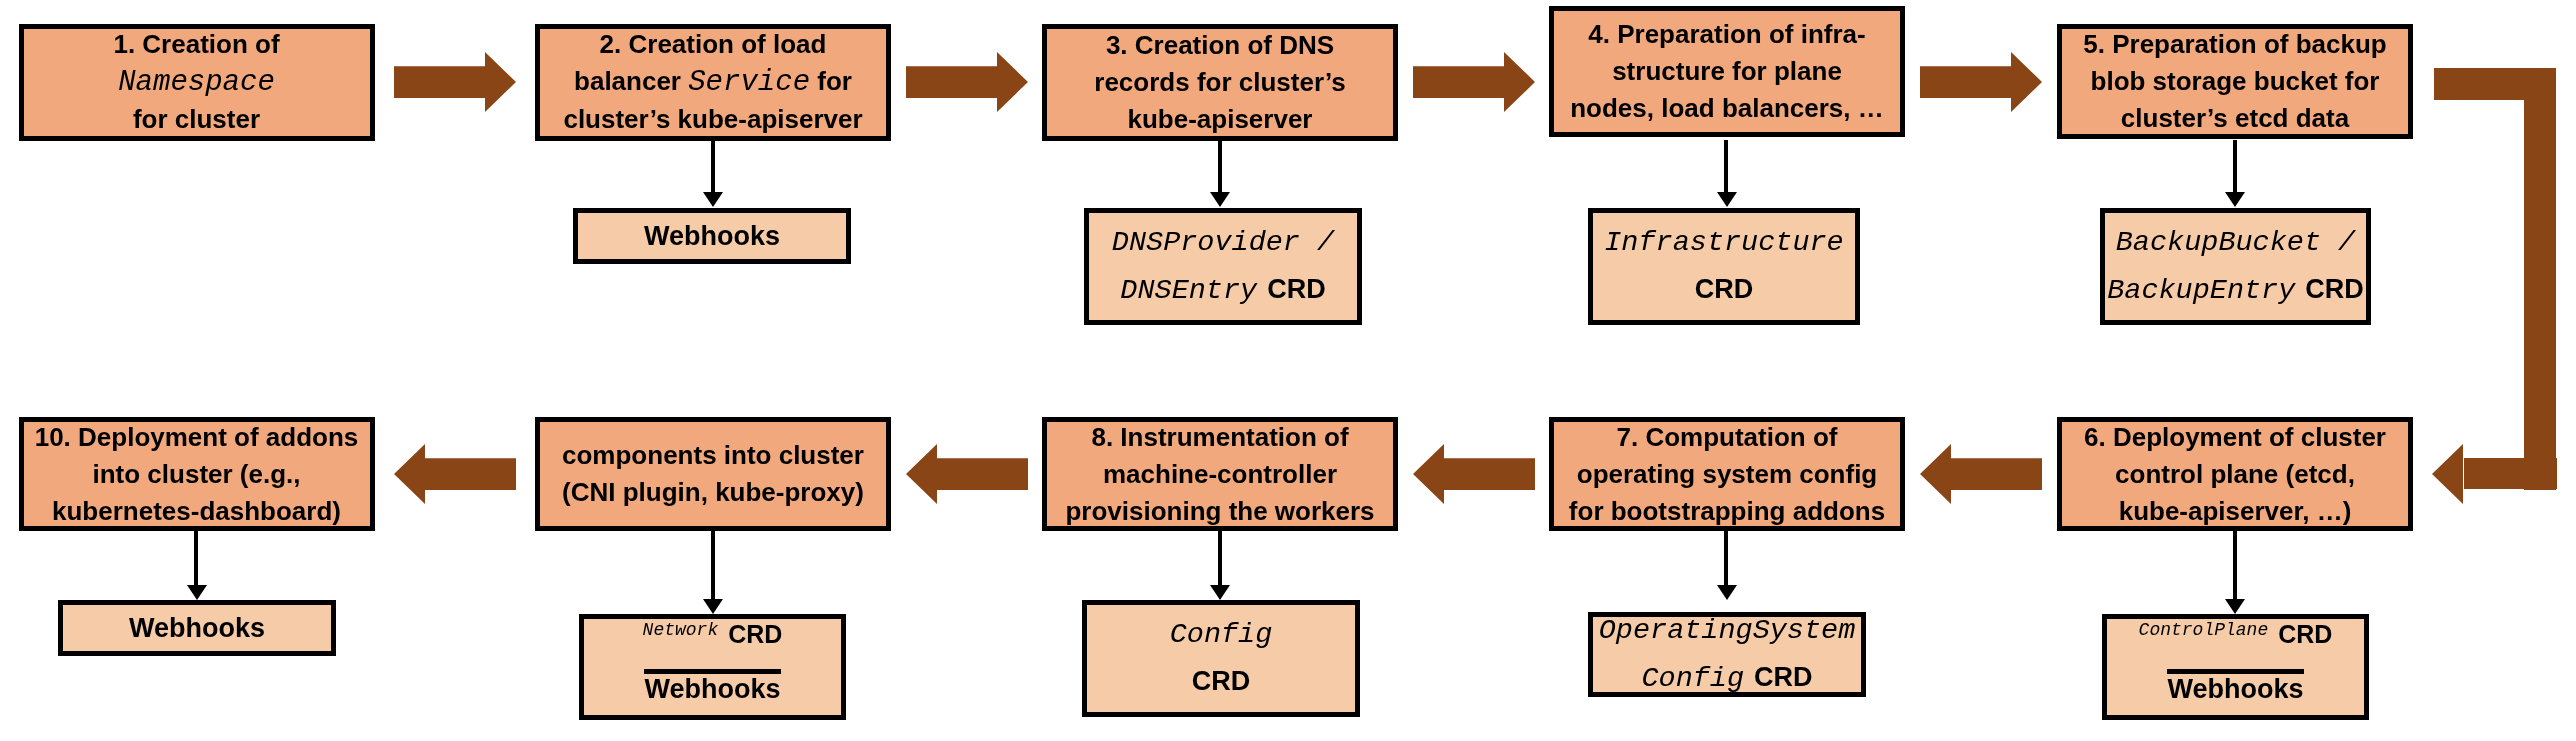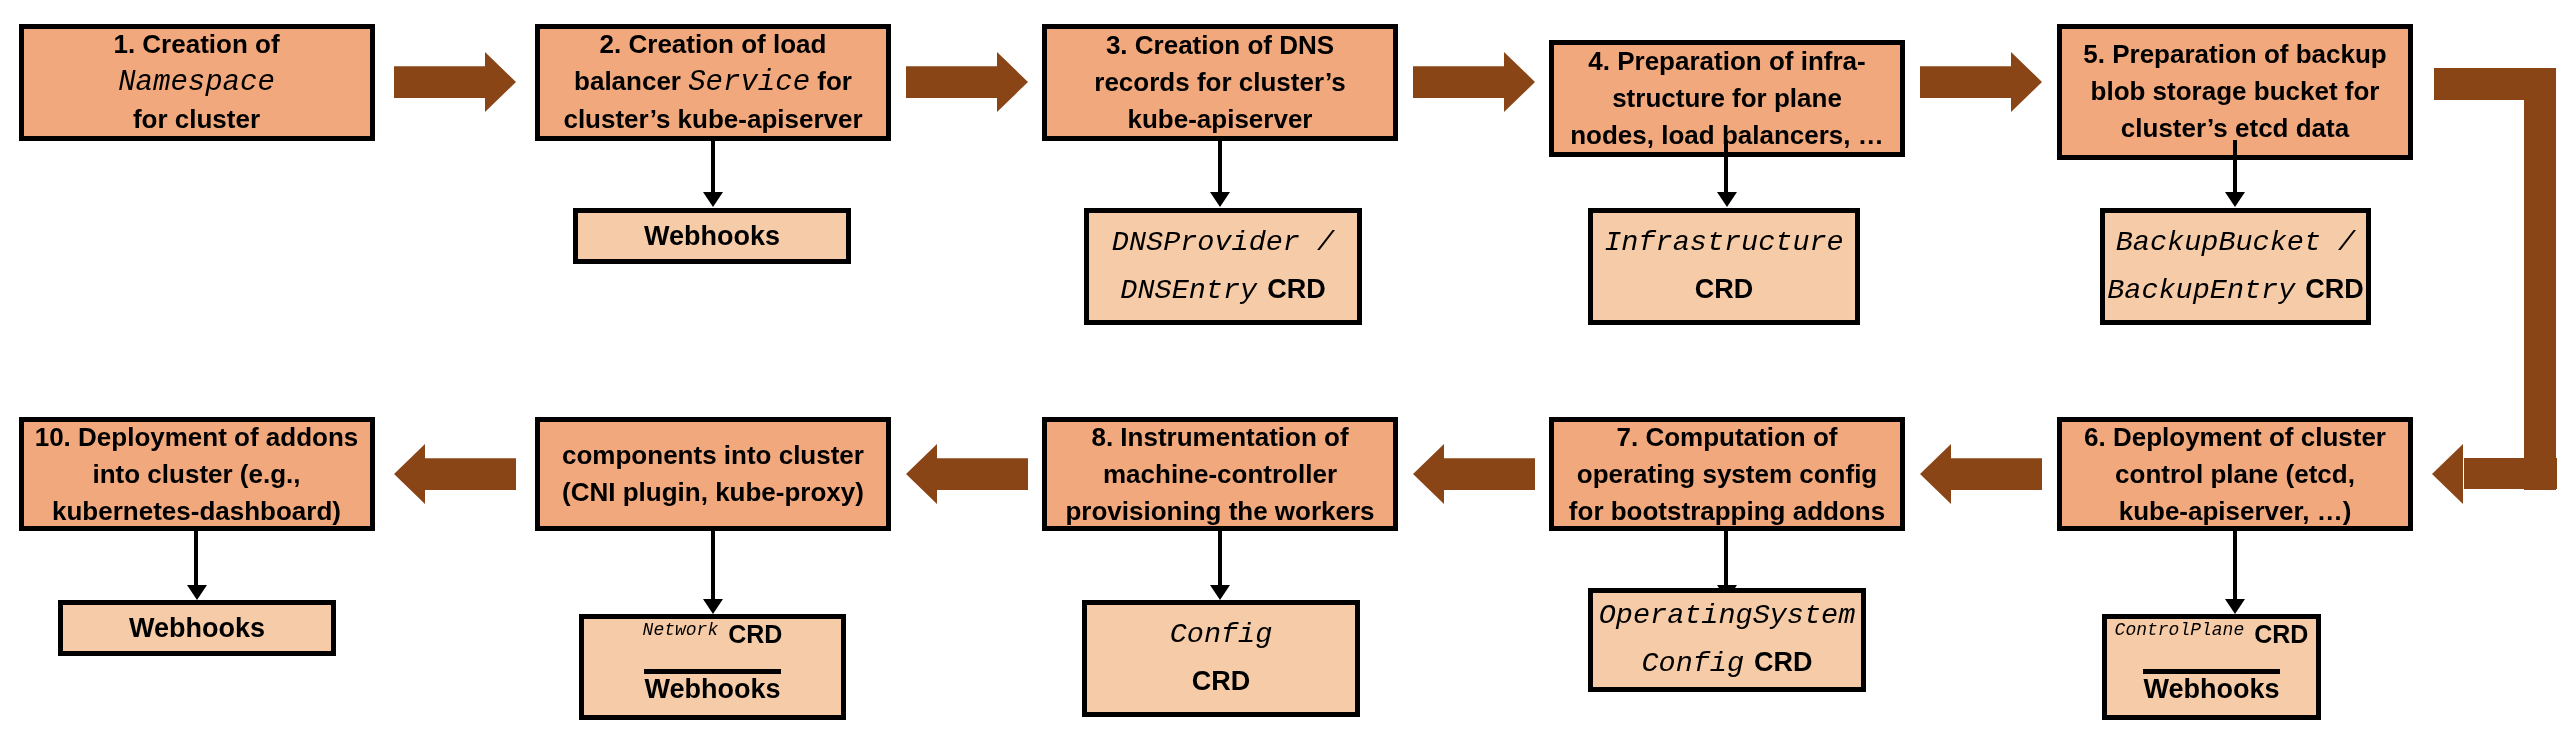--- a/index.html
+++ b/index.html
@@ -74,27 +74,27 @@
     <div class="line"><span>balancer </span><span class="mono">Service</span><span> for</span></div>
     <div class="line"><span>cluster’s kube-apiserver</span></div>
   </div>
 
   <div class="box main" style="left:1042px;top:23.5px;width:356px;height:117px">
     <div class="line"><span>3. Creation of DNS</span></div>
     <div class="line"><span>records for cluster’s</span></div>
     <div class="line"><span>kube-apiserver</span></div>
   </div>
 
-  <div class="box main" style="left:1549px;top:40px;width:356px;height:117px">
+  <div class="box main" style="left:1549px;top:6px;width:356px;height:131px">
     <div class="line"><span>4. Preparation of infra-</span></div>
     <div class="line"><span>structure for plane</span></div>
     <div class="line"><span>nodes, load balancers, …</span></div>
   </div>
 
-  <div class="box main" style="left:2057px;top:23.5px;width:356px;height:136px">
+  <div class="box main" style="left:2057px;top:23.5px;width:356px;height:115px">
     <div class="line"><span>5. Preparation of backup</span></div>
     <div class="line"><span>blob storage bucket for</span></div>
     <div class="line"><span>cluster’s etcd data</span></div>
   </div>
 
   <div class="arrow-right" style="left:394px;top:52px"></div>
   <div class="arrow-right" style="left:906px;top:52px"></div>
   <div class="arrow-right" style="left:1413px;top:52px"></div>
   <div class="arrow-right" style="left:1920px;top:52px"></div>
 
@@ -192,26 +192,26 @@
     <div class="cell divider" style="height:40px">
         <span class="sans">Webhooks</span>
       </div>
   </div>
 
   <div class="box artifact" style="left:1082px;top:600px;width:278px;height:117px">
     <div class="aline"><span class="mono">Config</span></div>
     <div class="aline"><span class="crd">CRD</span></div>
   </div>
 
-  <div class="box artifact" style="left:1588px;top:588px;width:278px;height:104px">
+  <div class="box artifact" style="left:1588px;top:612px;width:278px;height:85px">
     <div class="aline"><span class="mono">OperatingSystem</span></div>
     <div class="aline"><span class="mono">Config</span><span class="crd">CRD</span></div>
   </div>
 
-  <div class="box artifact stacked" style="left:2102px;top:614px;width:219px;height:106px">
+  <div class="box artifact stacked" style="left:2102px;top:614px;width:267px;height:106px">
     <div class="cell" style="height:49px">
         <span class="mono">ControlPlane</span>
         <span class="crd">CRD</span>
       </div>
     <div class="cell divider" style="height:40px">
         <span class="sans">Webhooks</span>
       </div>
   </div>
 
 </div>

